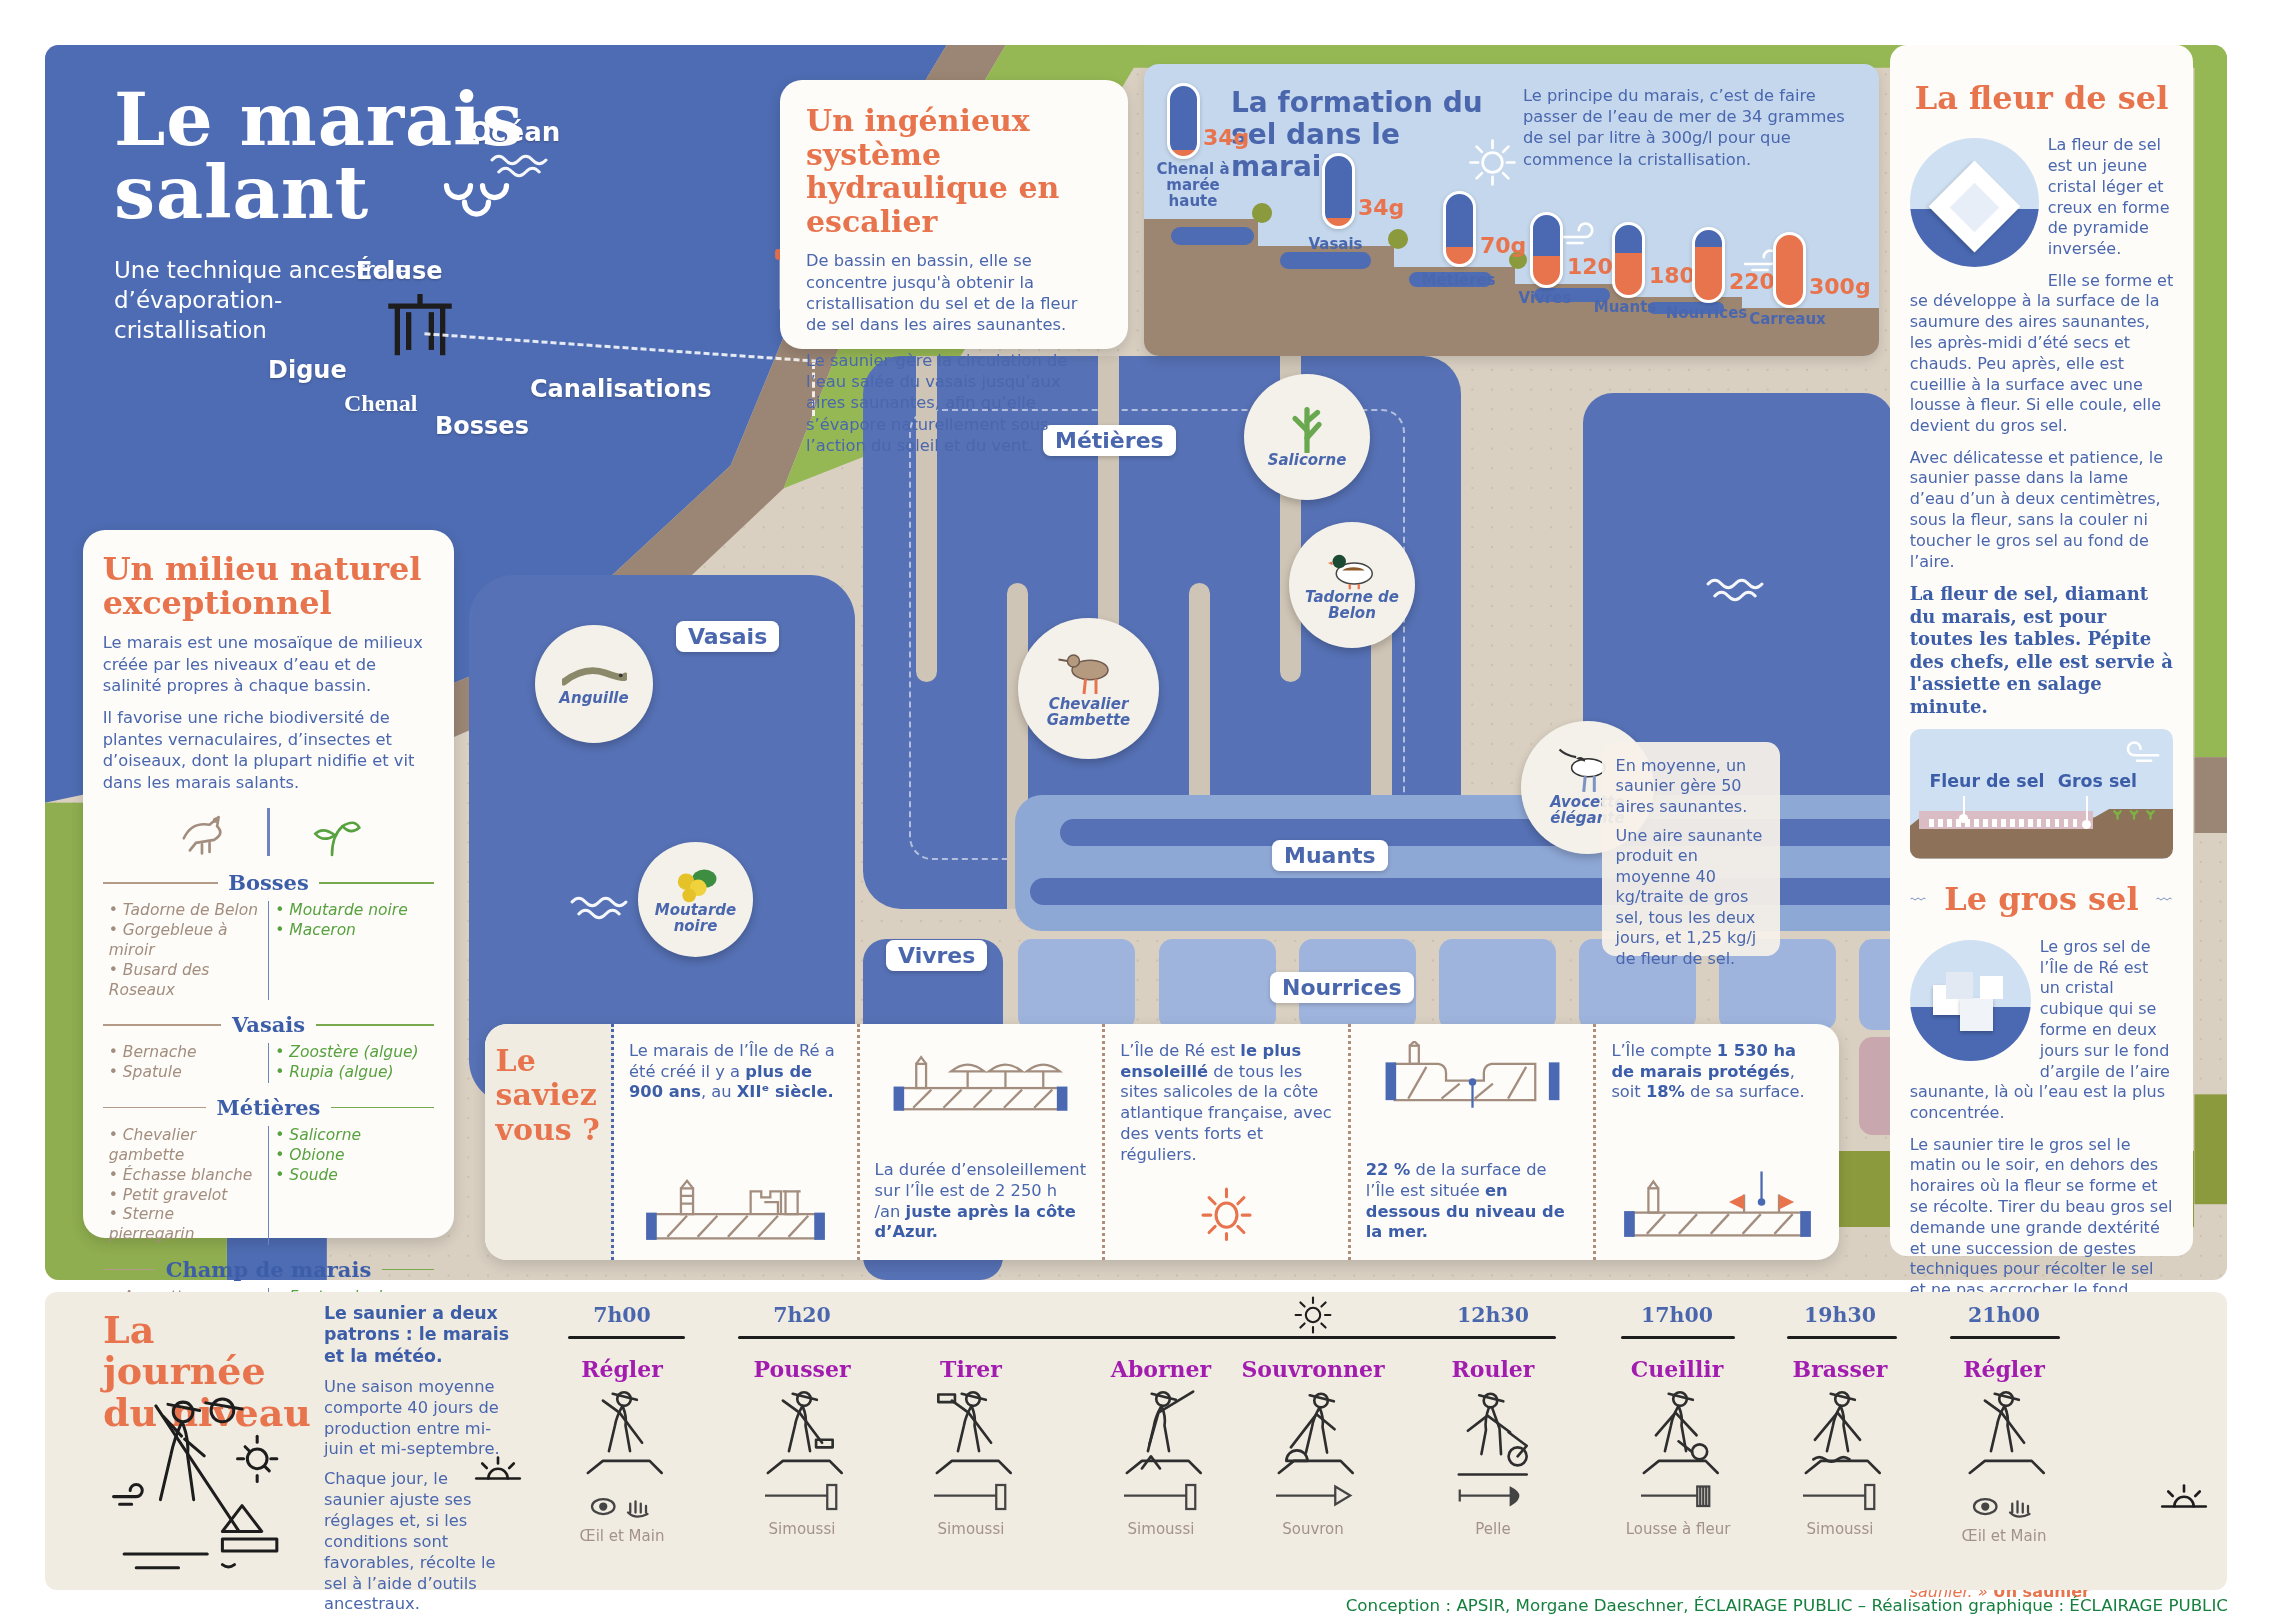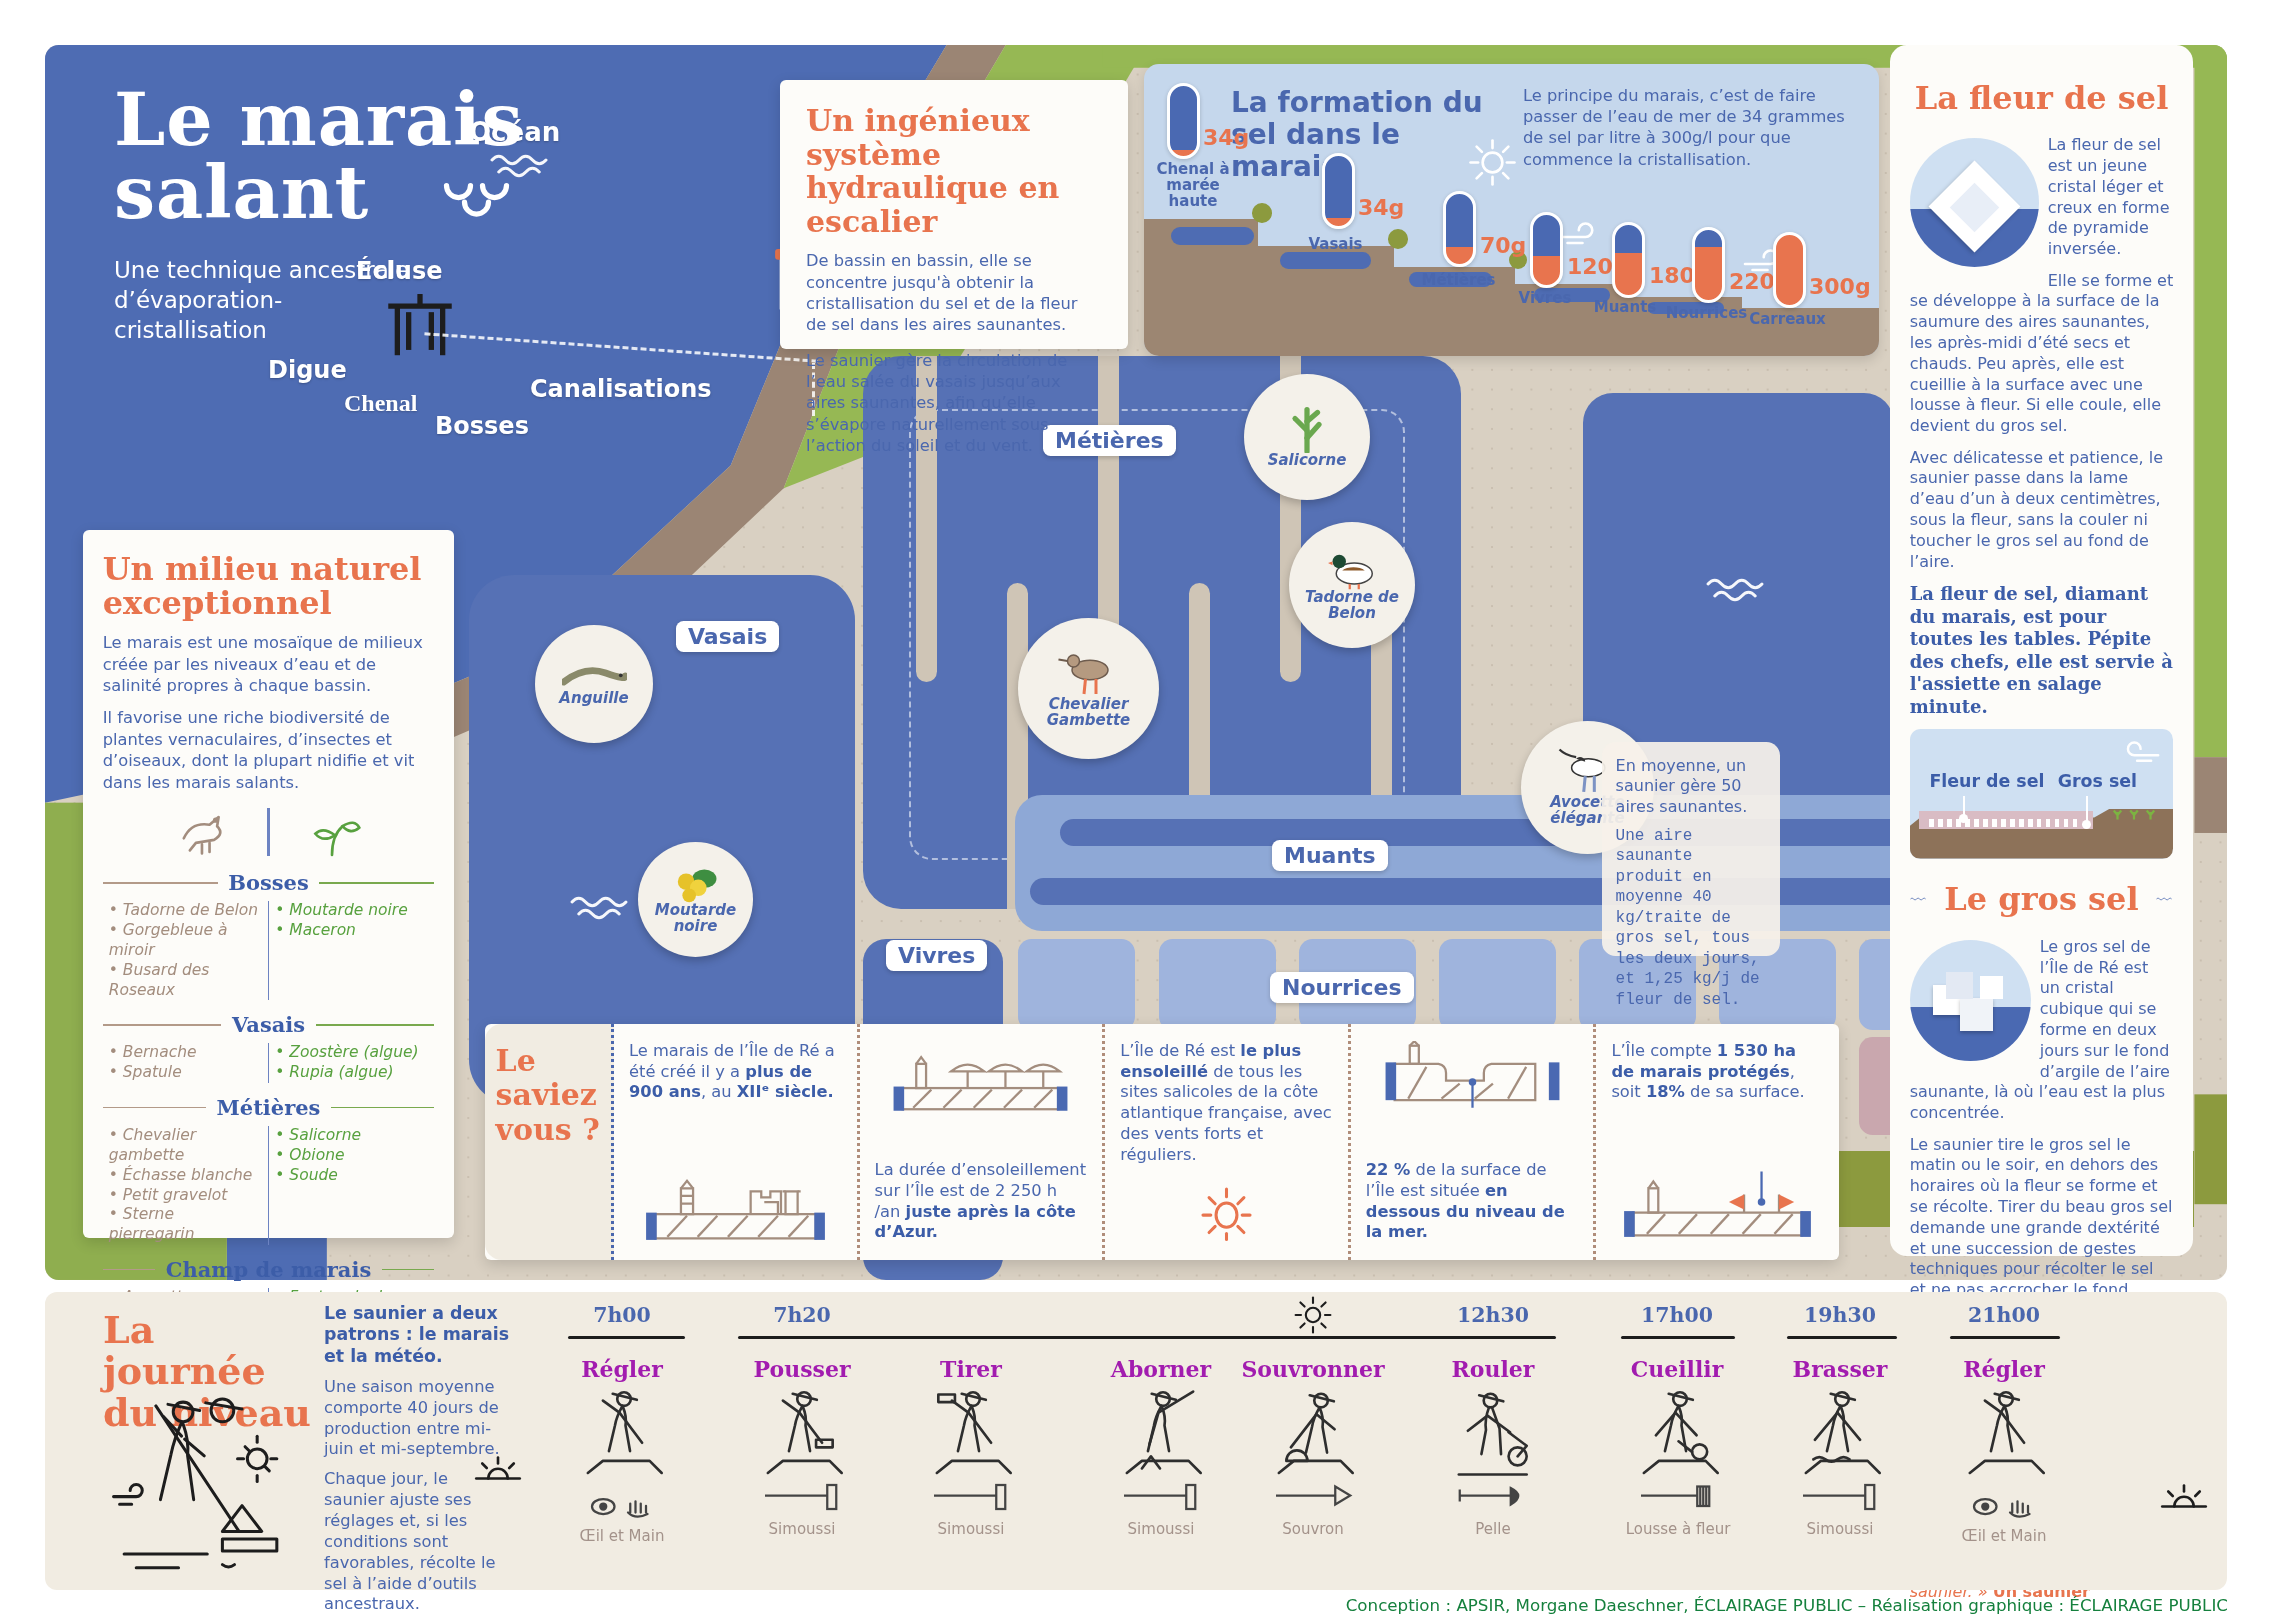--- a/index.html
+++ b/index.html
@@ -16,21 +16,21 @@
         padding:3px 12px;border-radius:7.6px;box-shadow:0 1.5px 4.5px rgba(0,0,0,.18);white-space:nowrap;}
   .basin{position:absolute;background:#5671b5;}
   .badge{position:absolute;background:#f4f1ea;border-radius:50%;box-shadow:0 3.8px 9px rgba(0,0,0,.22);
          display:flex;flex-direction:column;align-items:center;justify-content:center;text-align:center;padding:6px;}
   .badge .lbl{color:#4a67ae;font-style:italic;font-size:15px;font-weight:600;line-height:1.05;}
   .wavemark{position:absolute;opacity:.95;}
   .dashline{position:absolute;border-top:3px dashed rgba(255,255,255,.85);}
   .dashvert{position:absolute;border-left:3px dashed rgba(255,255,255,.85);}
   .tri{position:absolute;clip-path:polygon(50% 0,100% 100%,0 100%);}
   
-  .card{position:absolute;background:#fdfcf9;border-radius:6px;box-shadow:0 4.5px 13.6px rgba(0,0,0,.14);}
+  .card{position:absolute;background:#fdfcf9;border-radius:22px;box-shadow:0 4.5px 13.6px rgba(0,0,0,.14);}
   .orange-title{font-family:"DejaVu Serif",serif;font-weight:bold;color:#e8744e;}
   .blue-p{color:#4a67ae;}
   .serif-p{font-family:"DejaVu Serif",serif;color:#3c5da8;font-weight:bold;}
   
   .h1{font-family:"DejaVu Serif",serif;font-weight:bold;color:#fff;font-size:73px;line-height:1.0;letter-spacing:0.8px;}
   .subtitle{color:#fff;font-size:23px;line-height:1.3;}
   
   .formation{position:absolute;left:1144px;top:64px;width:735px;height:292px;background:#c5d7ec;
              border-radius:15px;box-shadow:0 4.5px 12px rgba(0,0,0,.12);overflow:hidden;}
   .gauge-cap{position:absolute;width:27px;height:70px;border:3.8px solid #fff;border-radius:18px;
@@ -281,21 +281,21 @@
           <ellipse cx="44" cy="18" rx="16" ry="12" fill="#3e8e41"></ellipse>
           <circle cx="20" cy="22" r="11" fill="#e6c229"></circle>
           <circle cx="36" cy="30" r="11" fill="#f0d23d"></circle>
           <circle cx="24" cy="40" r="9" fill="#e6c229"></circle>
         </svg>
       <span class="lbl">Moutarde noire</span>
     </div>
 
     <div class="abs" style="left:1557px;top:697px;width:178px;height:214px;background:rgba(246,241,233,.93);border-radius:13.6px;padding:13.6px;box-sizing:border-box;">
       <p class="blue-p" style="margin:0 0 9px 0;font-size:16px;line-height:1.28;">En moyenne, un saunier gère 50 aires saunantes.</p>
-      <p class="blue-p" style="margin:0;font-size:16px;line-height:1.28;font-family:Liberation Mono, monospace;">Une aire saunante produit en moyenne 40 kg/traite de gros sel, tous les deux jours, et 1,25 kg/j de fleur de sel.</p>
+      <p class="blue-p" style="margin:0;font-size:16px;line-height:1.28;">Une aire saunante produit en moyenne 40 kg/traite de gros sel, tous les deux jours, et 1,25 kg/j de fleur de sel.</p>
     </div>
   </div>
 
   <div class="abs" style="left:114px;top:83px;width:682px;">
     <div class="h1" style="width:424px;">Le marais salant</div>
     <svg class="abs" width="91" height="45" viewBox="0 0 120 60" style="left:326px;top:89px">
         <path d="M8 18 a16 16 0 0 0 32 0 M56 18 a16 16 0 0 0 32 0 M32 40 a16 16 0 0 0 32 0" stroke="#fff" stroke-width="7" fill="none" stroke-linecap="round"></path>
       </svg>
     <div class="subtitle" style="margin-top:27px;width:318px;">Une technique ancestrale d’évaporation-cristallisation</div>
   </div>

